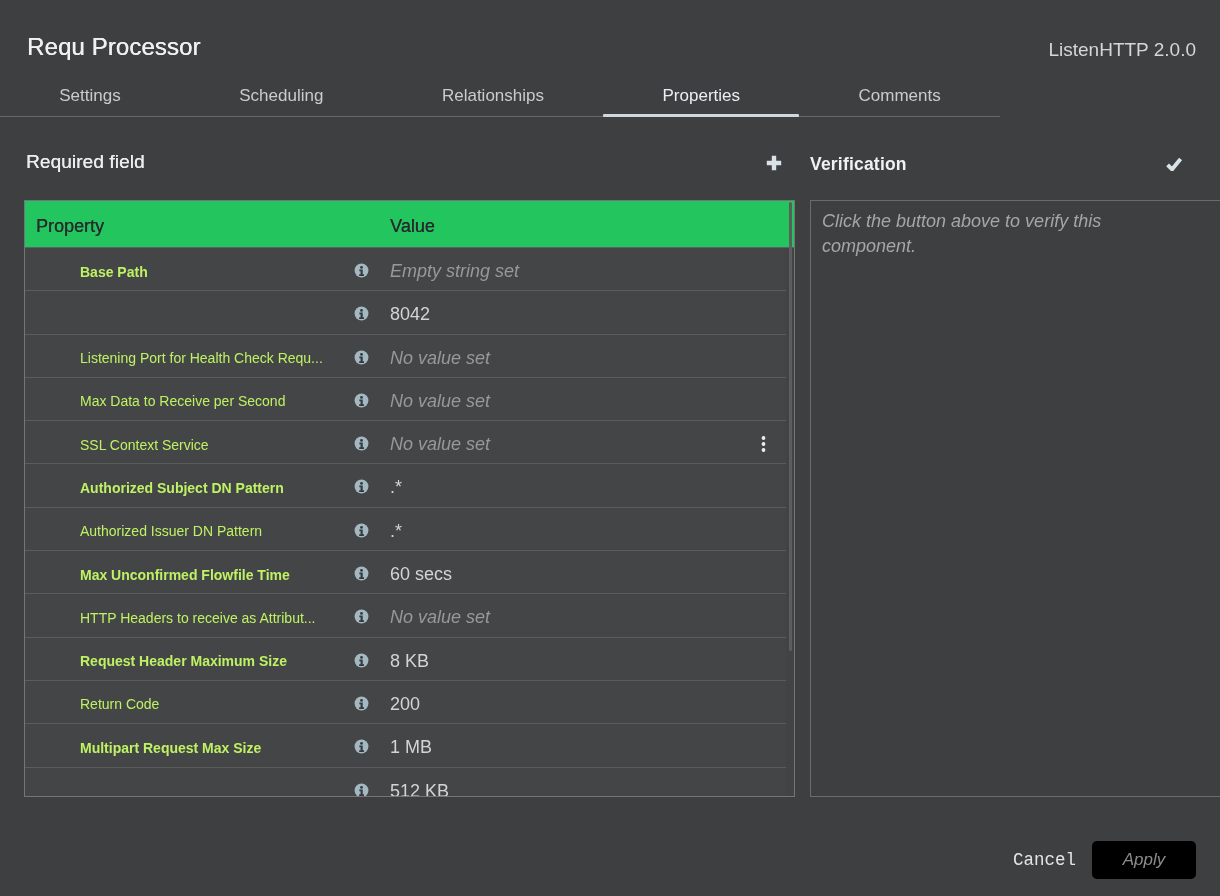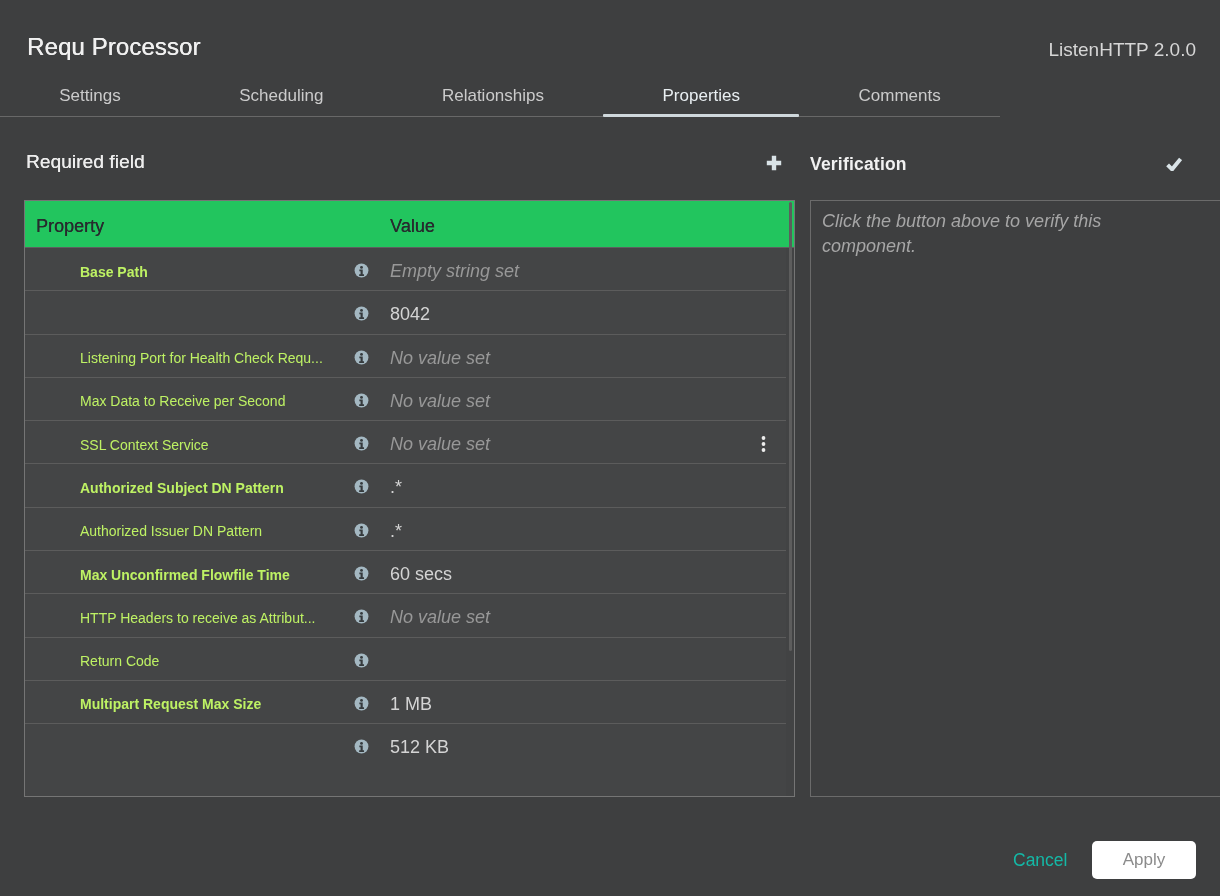--- a/index.html
+++ b/index.html
@@ -112,28 +112,28 @@
     position:absolute; left:810px; top:200px; width:420px; height:597px;
     border:1px solid #6b6b6b;
   }
   .verify-hint {
     margin:8px 11px; font-size:18px; font-style:italic; color:#a6a6a6;
     line-height:24.5px; max-width:340px;
   }
   
   .cancel-button {
     position:absolute; left:1013px; top:850px;
-    font-size:17.5px; color:#14b8a6; cursor:pointer; background:none; border:none;
-    font-family:Liberation Sans, sans-serif;
+    font-size:17.5px; color:#e5e5e5; cursor:pointer; background:none; border:none;
+    font-family:Liberation Mono, monospace;
   }
   .apply-button {
     position:absolute; left:1092px; top:841px; width:104px; height:38px;
-    background:#ffffff; color:#8b8b8b; border-radius:5px; border:none;
+    background:#000000; color:#8b8b8b; border-radius:5px; border:none;
     font-size:17px; font-family:inherit;
-    display:flex; align-items:center; justify-content:center;
+    display:flex; align-items:center; justify-content:center;font-style:italic;
   }
 </style>
 </head>
 <body>
 
 <h1 class="dialog-title">Requ Processor</h1>
 <div class="processor-type">ListenHTTP 2.0.0</div>
 
 <nav class="tabbar">
   <div class="tab">
@@ -253,27 +253,37 @@
   </div>
       <div class="prop-row unset">
     <div class="prop-name">HTTP Headers to receive as Attribut...</div>
     <svg class="info-icon" width="15" height="15" viewBox="0 0 16 16">
       <circle cx="8" cy="8" r="7.4" fill="#a4b8c2"></circle>
       <circle cx="8" cy="4.7" r="1.55" fill="#353a3d"></circle>
       <path d="M5.7 7 h3.6 v5 h1.4 v1.8 H5.5 v-1.8 h1.5 V8.8 H5.7 z" fill="#353a3d"></path>
     </svg>
     <div class="prop-value">No value set</div>
   </div>
+      <div class="prop-row required">
+    <div class="prop-name">Request Header Maximum Size</div>
+    <svg class="info-icon" width="15" height="15" viewBox="0 0 16 16">
+      <circle cx="8" cy="8" r="7.4" fill="#a4b8c2"></circle>
+      <circle cx="8" cy="4.7" r="1.55" fill="#353a3d"></circle>
+      <path d="M5.7 7 h3.6 v5 h1.4 v1.8 H5.5 v-1.8 h1.5 V8.8 H5.7 z" fill="#353a3d"></path>
+    </svg>
+    <div class="prop-value">8 KB</div>
+  </div>
       <div class="prop-row">
     <div class="prop-name">Return Code</div>
     <svg class="info-icon" width="15" height="15" viewBox="0 0 16 16">
       <circle cx="8" cy="8" r="7.4" fill="#a4b8c2"></circle>
       <circle cx="8" cy="4.7" r="1.55" fill="#353a3d"></circle>
       <path d="M5.7 7 h3.6 v5 h1.4 v1.8 H5.5 v-1.8 h1.5 V8.8 H5.7 z" fill="#353a3d"></path>
     </svg>
+    <div class="prop-value">200</div>
   </div>
       <div class="prop-row required">
     <div class="prop-name">Multipart Request Max Size</div>
     <svg class="info-icon" width="15" height="15" viewBox="0 0 16 16">
       <circle cx="8" cy="8" r="7.4" fill="#a4b8c2"></circle>
       <circle cx="8" cy="4.7" r="1.55" fill="#353a3d"></circle>
       <path d="M5.7 7 h3.6 v5 h1.4 v1.8 H5.5 v-1.8 h1.5 V8.8 H5.7 z" fill="#353a3d"></path>
     </svg>
     <div class="prop-value">1 MB</div>
   </div>

